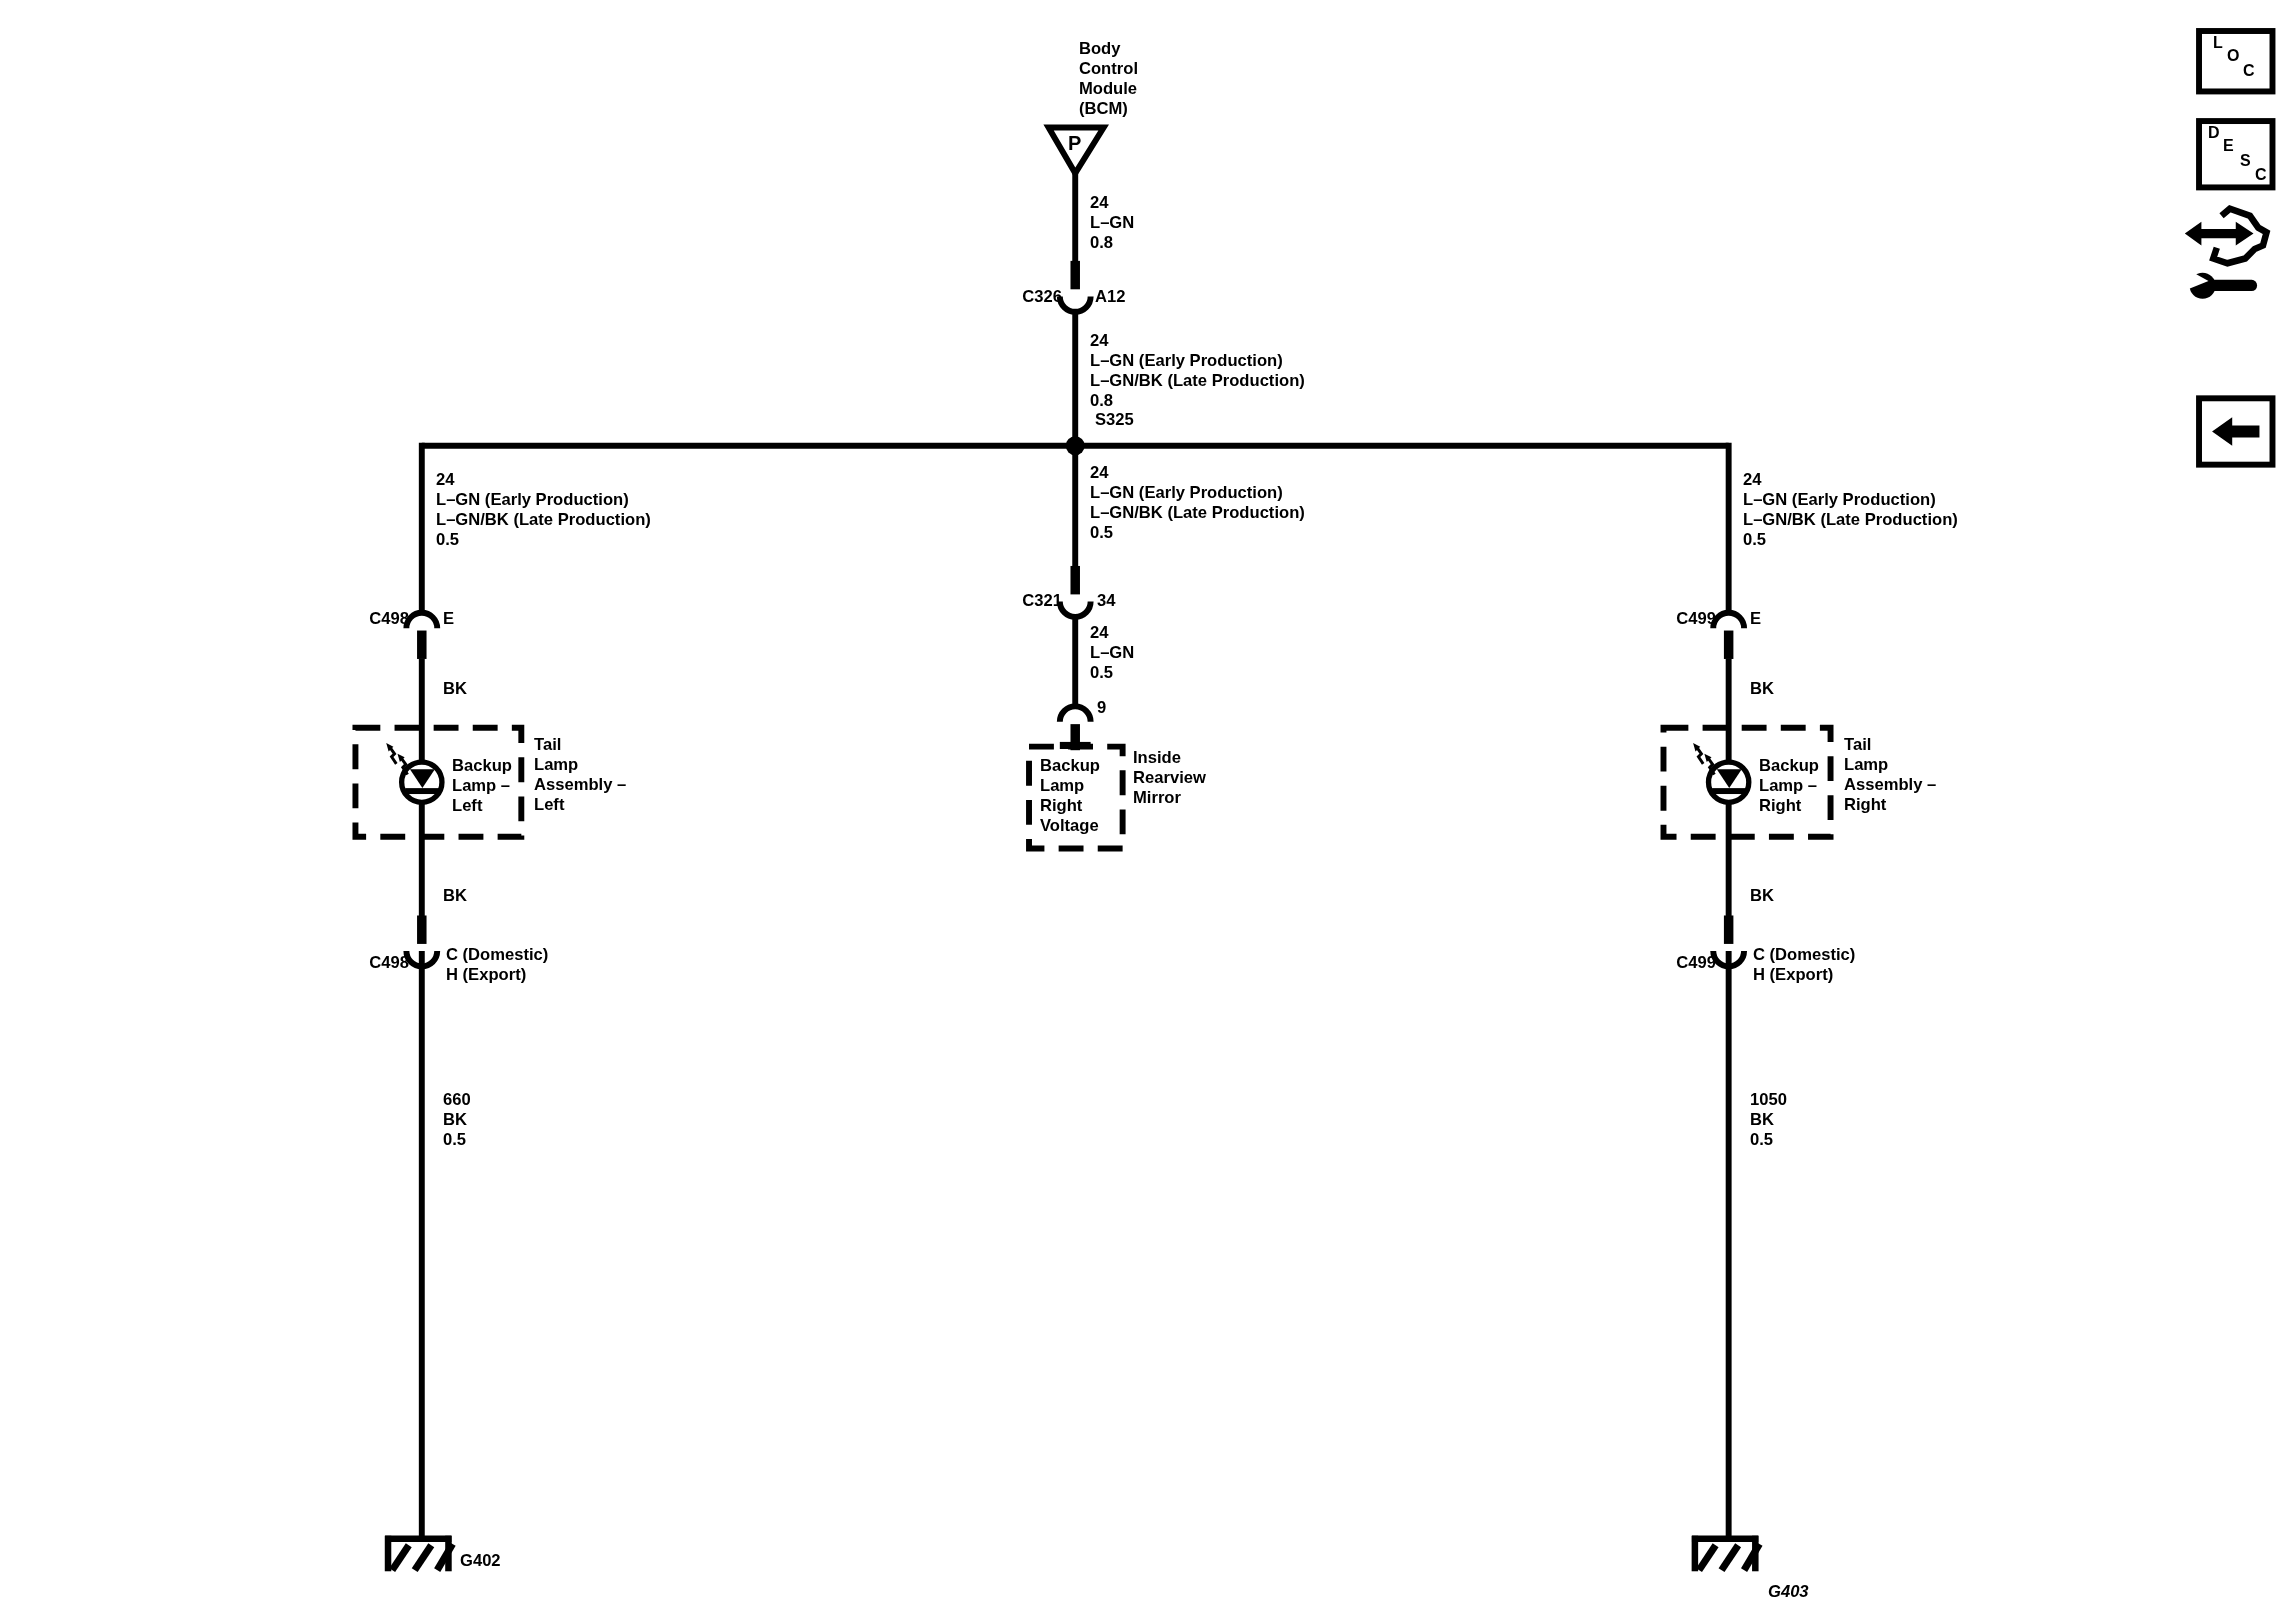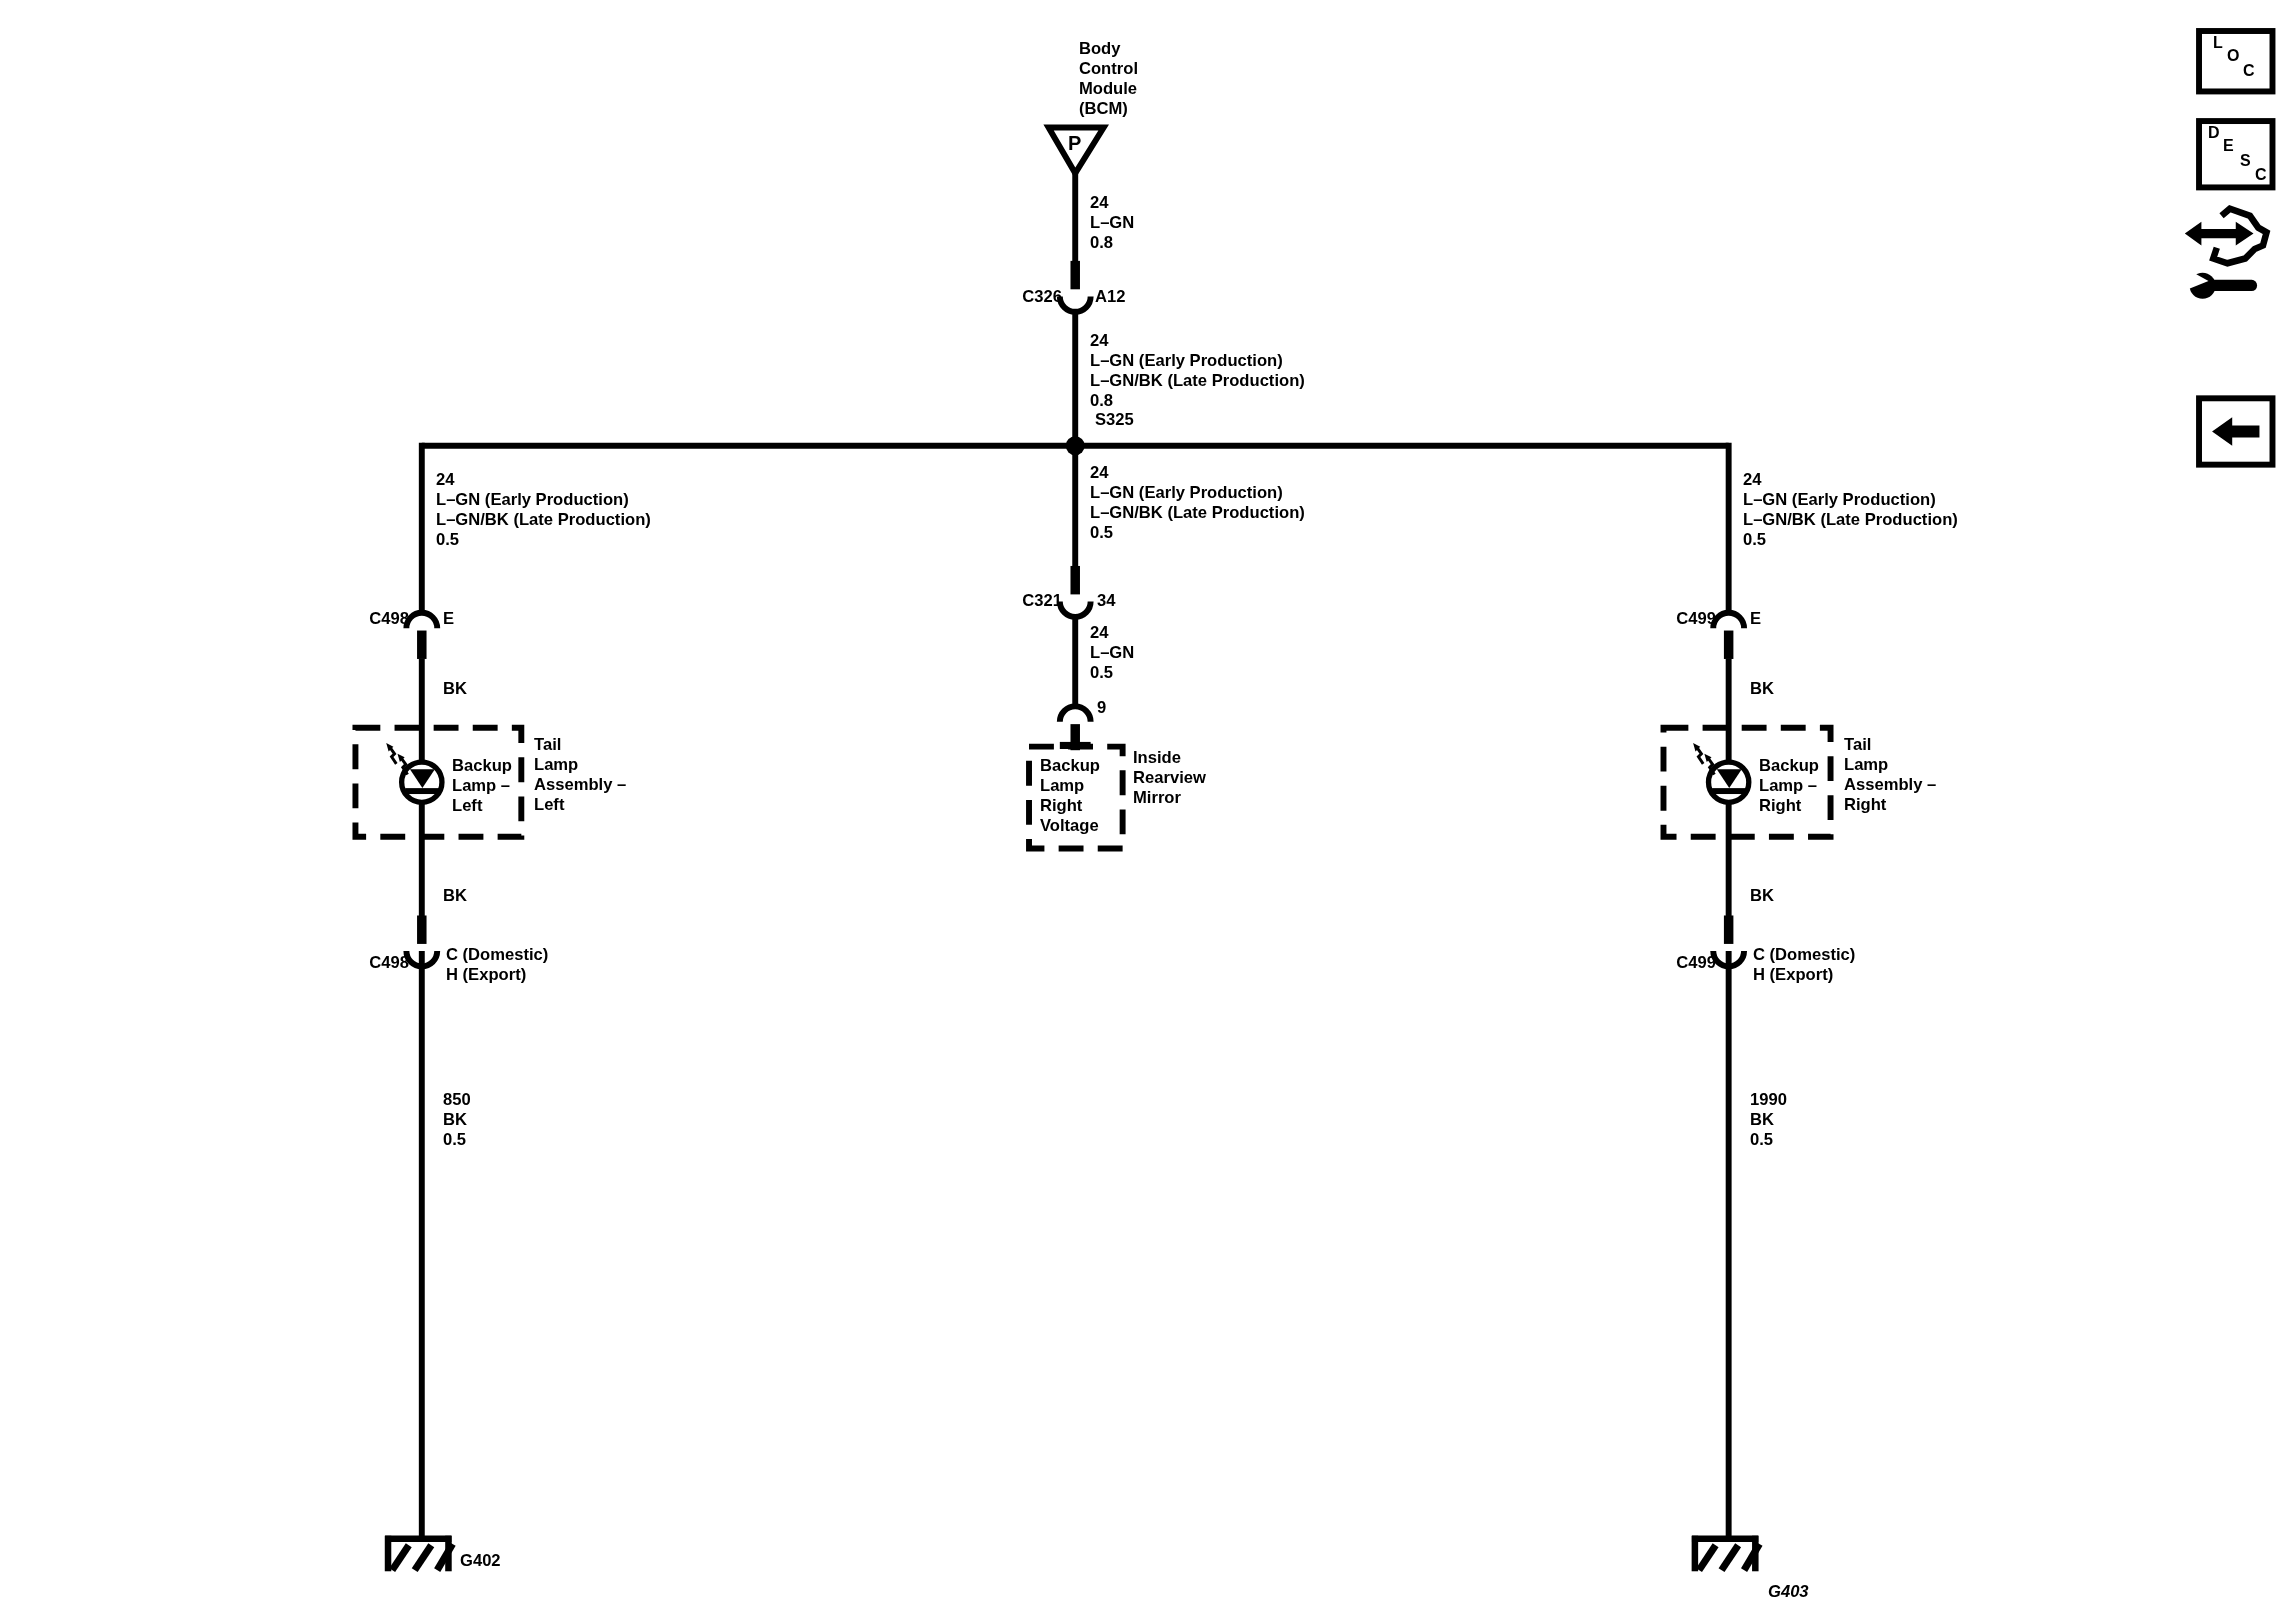--- a/index.html
+++ b/index.html
@@ -186,21 +186,21 @@
     <div>Assembly –</div>
     <div>Left</div>
   </div>
   <div class="t" style="left:443px;top:886px;">BK</div>
   <div class="t ra" style="left:409px;top:953px;">C498</div>
   <div class="t" style="left:446px;top:945px;">
     <div>C (Domestic)</div>
     <div>H (Export)</div>
   </div>
   <div class="t" style="left:443px;top:1090px;">
-    <div>850</div>
+    <div>660</div>
     <div>BK</div>
     <div>0.5</div>
   </div>
   <div class="t" style="left:460px;top:1551px;">G402</div>
 
   <div class="t" style="left:1743px;top:470px;">
     <div>24</div>
     <div>L–GN (Early Production)</div>
     <div>L–GN/BK (Late Production)</div>
     <div>0.5</div>
@@ -219,21 +219,21 @@
     <div>Assembly –</div>
     <div>Right</div>
   </div>
   <div class="t" style="left:1750px;top:886px;">BK</div>
   <div class="t ra" style="left:1716px;top:953px;">C499</div>
   <div class="t" style="left:1753px;top:945px;">
     <div>C (Domestic)</div>
     <div>H (Export)</div>
   </div>
   <div class="t" style="left:1750px;top:1090px;">
-    <div>1990</div>
+    <div>1050</div>
     <div>BK</div>
     <div>0.5</div>
   </div>
   <div class="t" style="left:1768px;top:1582px;font-style:italic;">G403</div>
 
   <span class="icon-letter" style="left:2213px;top:34px;">L</span>
   <span class="icon-letter" style="left:2227px;top:47px;">O</span>
   <span class="icon-letter" style="left:2243px;top:62px;">C</span>
   <span class="icon-letter" style="left:2208px;top:124px;">D</span>
   <span class="icon-letter" style="left:2223px;top:137px;">E</span>

